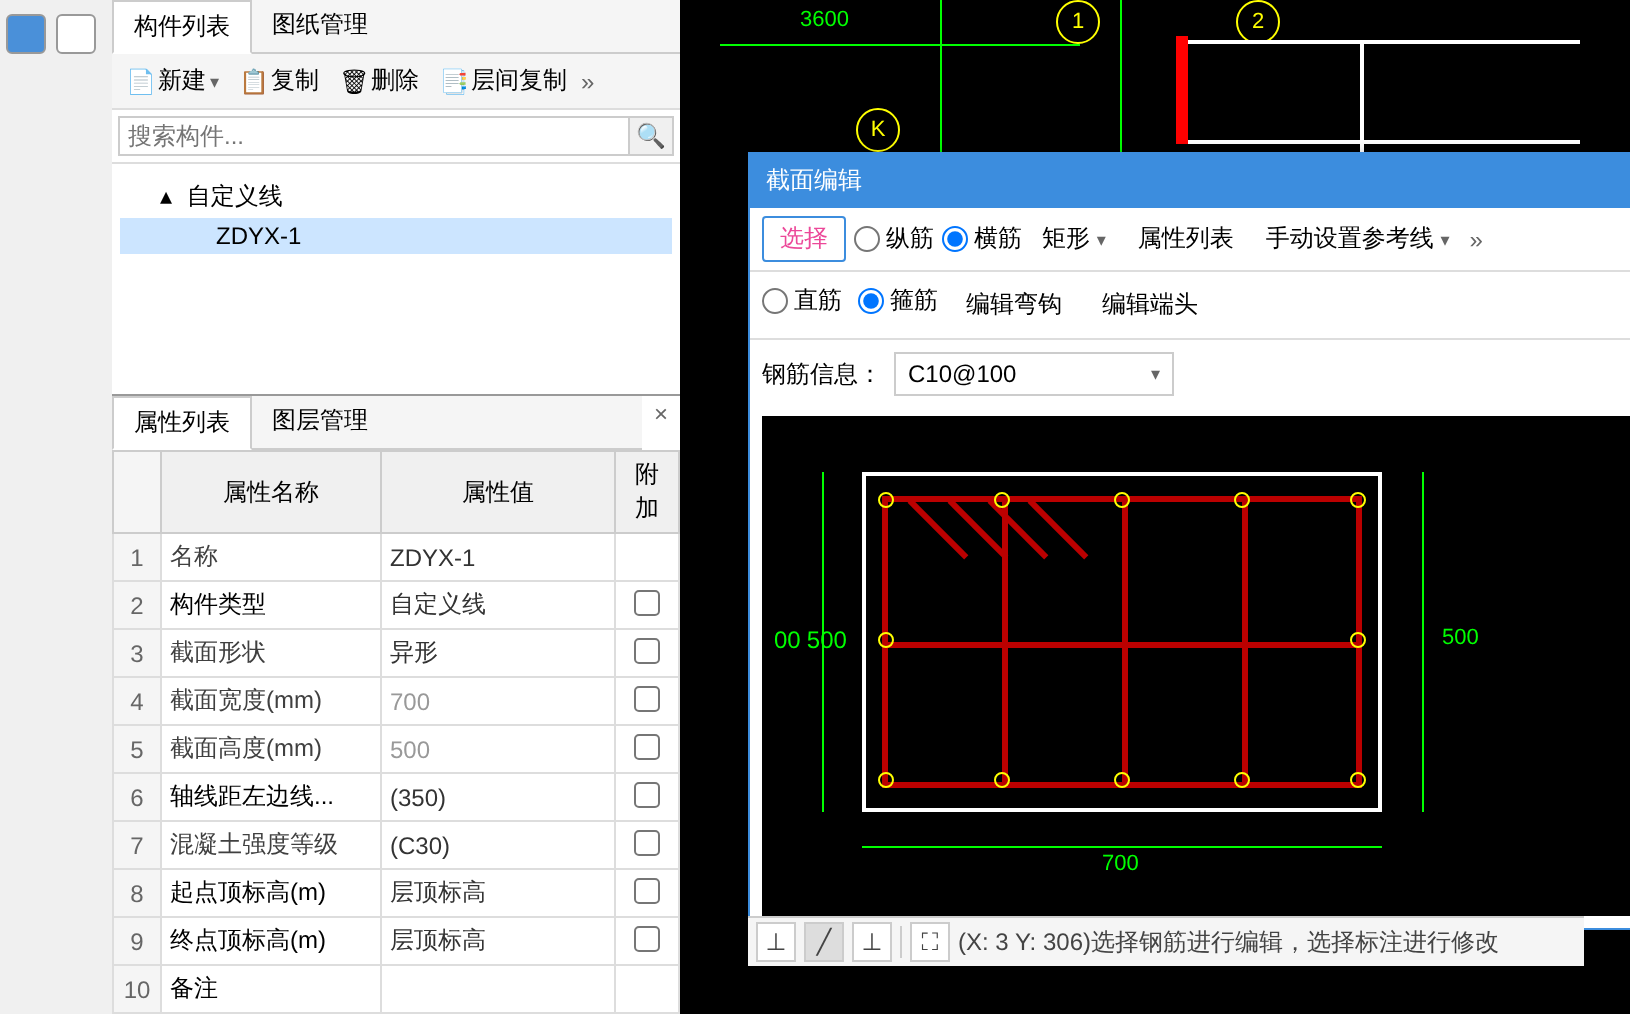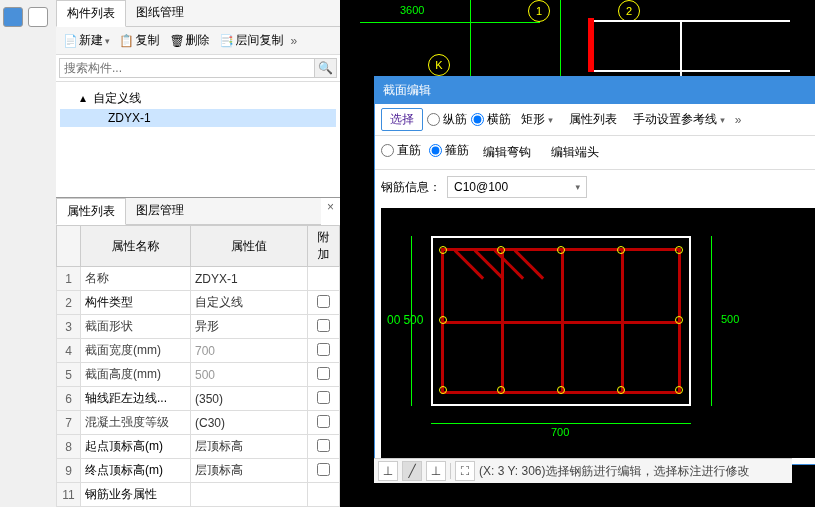--- a/index.html
+++ b/index.html
@@ -49,21 +49,21 @@
 .cad-line.green { background: #0f0; }
 .cad-line.red { background: #f00; }
 .axis-circle { position: absolute; width: 22px; height: 22px; border: 1px solid #ff0; border-radius: 50%; color: #ff0; display: flex; align-items: center; justify-content: center; font-size: 11px; }
 .dim-text { position: absolute; color: #0f0; font-size: 11px; }
 
 .dialog { position: absolute; left: 374px; top: 76px; width: 484px; background: #fff; border: 1px solid #3c8dde; box-shadow: 2px 2px 8px rgba(0,0,0,0.3); }
 .dlg-title { background: #3c8dde; color: #fff; padding: 5px 8px; display: flex; justify-content: space-between; align-items: center; }
 .dlg-close { cursor: pointer; font-size: 14px; }
 .dlg-bar { padding: 4px 6px; border-bottom: 1px solid #ddd; display: flex; align-items: center; gap: 4px; flex-wrap: wrap; }
 .dlg-bar2 { padding: 6px 6px; border-bottom: 1px solid #ddd; display: flex; align-items: flex-start; gap: 8px; }
-.btn-select { border: 1px solid #3c8dde; color: #4c1d95; padding: 2px 8px; border-radius: 2px; }
+.btn-select { border: 1px solid #3c8dde; color: #ec4899; padding: 2px 8px; border-radius: 2px; }
 .radio-lbl { display: flex; align-items: center; gap: 3px; cursor: pointer; }
 .radio-lbl input { margin: 0; }
 .txt-btn { padding: 2px 6px; cursor: pointer; }
 .dropdown { border: 1px solid #ccc; padding: 2px 6px; display: flex; align-items: center; gap: 4px; cursor: pointer; }
 .arrows { color: #666; }
 .info-row { padding: 6px; display: flex; align-items: center; gap: 6px; }
 .info-input { border: 1px solid #ccc; padding: 3px 6px; width: 140px; display: flex; justify-content: space-between; }
 
 .section-view { background: #000; height: 250px; margin: 4px 6px 6px 6px; position: relative; }
 .rect-outer { position: absolute; border: 2px solid #fff; left: 50px; top: 28px; width: 260px; height: 170px; }
@@ -202,20 +202,26 @@
               <td class="rownum">8</td>
               <td class="pname ">起点顶标高(m)</td>
               <td class="pval ">层顶标高</td>
               <td class="chk"><input type="checkbox" style=""></td>
             </tr>
             <tr>
               <td class="rownum">9</td>
               <td class="pname ">终点顶标高(m)</td>
               <td class="pval ">层顶标高</td>
               <td class="chk"><input type="checkbox" style=""></td>
+            </tr>
+            <tr>
+              <td class="rownum">10</td>
+              <td class="pname ">备注</td>
+              <td class="pval "></td>
+              <td class="chk"></td>
             </tr>
             <tr>
               <td class="rownum"> 11</td>
               <td class="pname "> 钢筋业务属性</td>
               <td class="pval "></td>
               <td class="chk"></td>
             </tr>
           </tbody>
       </table>
     </div>

